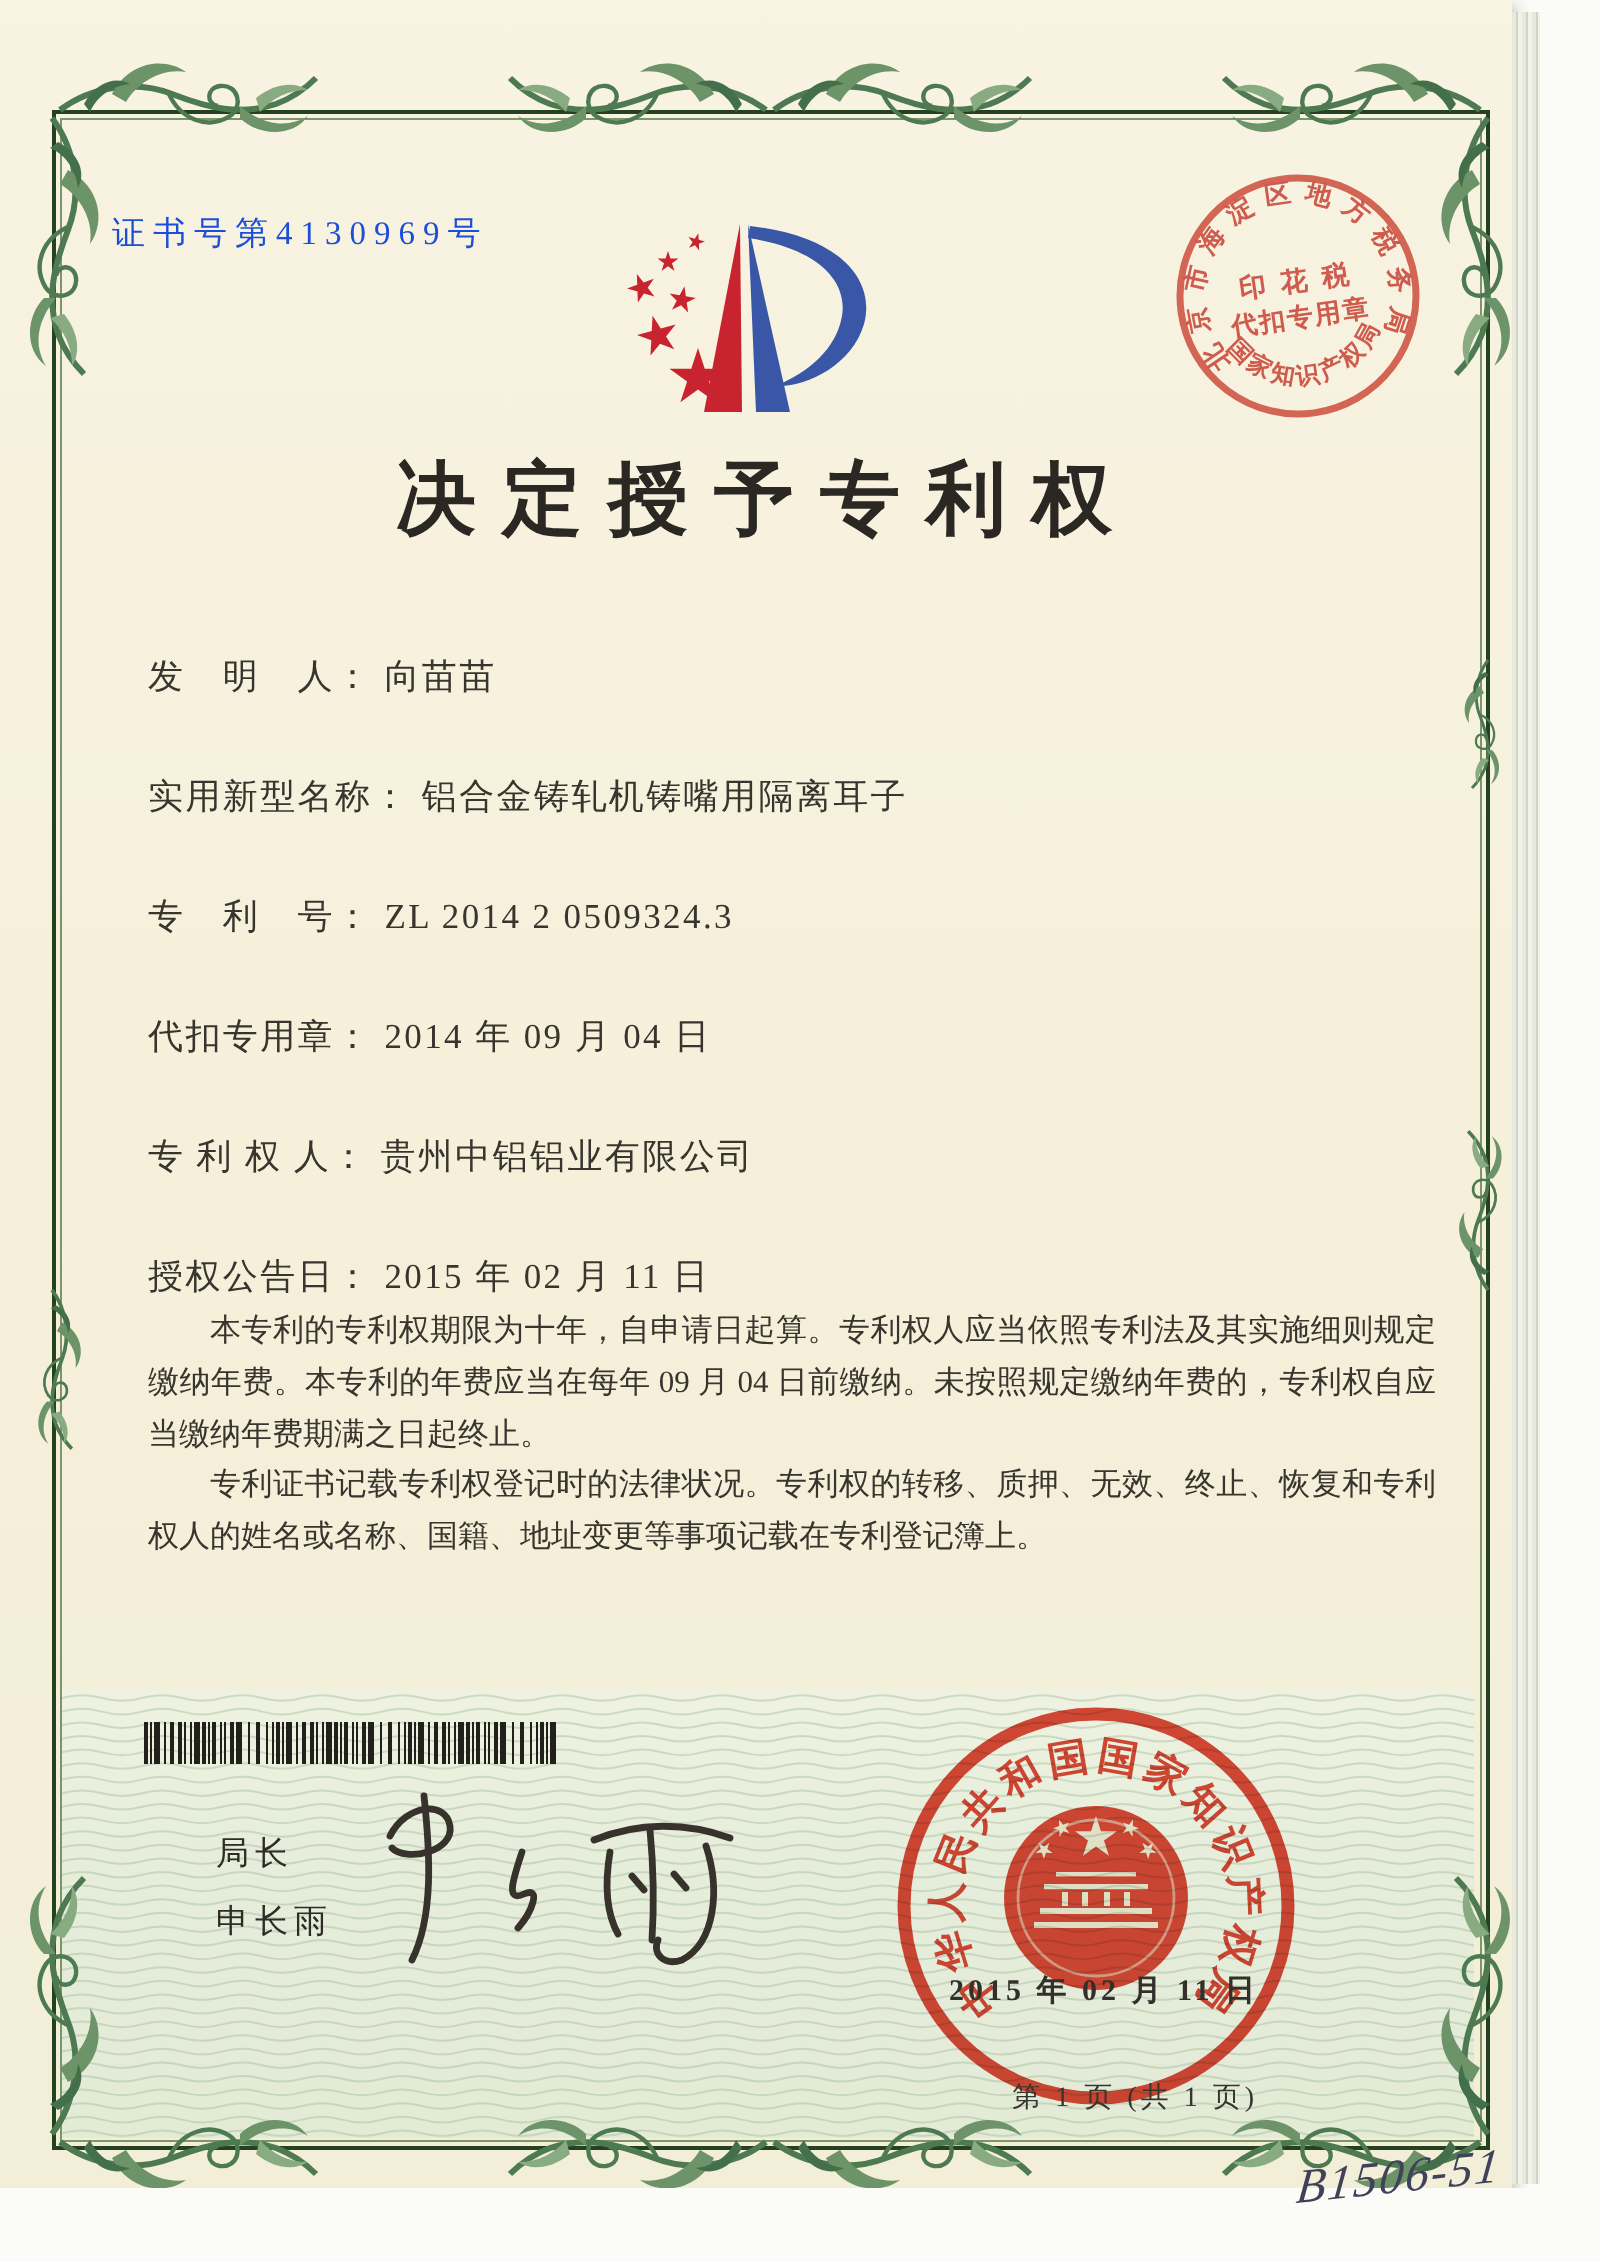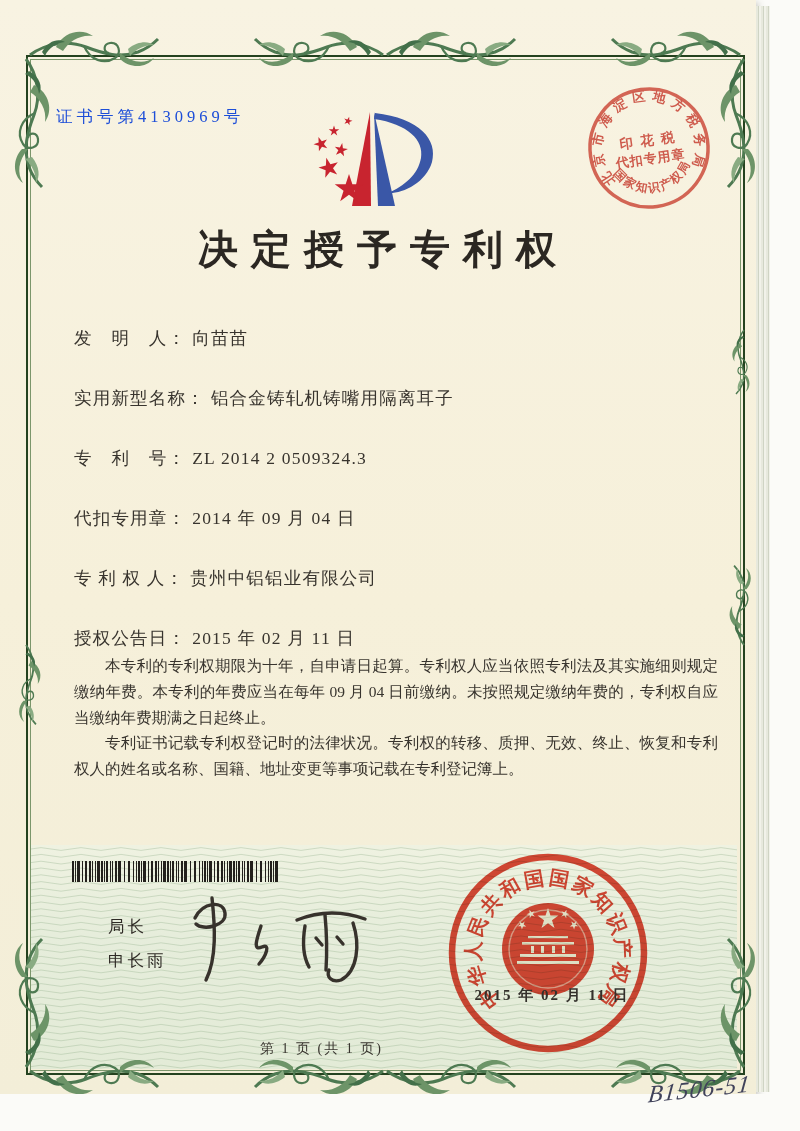--- a/index.html
+++ b/index.html
@@ -31,21 +31,21 @@
   
   .barcode{left:72px;top:861px;width:212px;height:21px;position:absolute;}
   .barcode i{position:absolute;top:0;bottom:0;background:#23201c;}
   
   .signer{left:80px;top:916px;font-size:16.5px;letter-spacing:3px;color:#2f2b26;}
   .signer div{margin-bottom:12px;margin-left:28px;}
   .signature{left:175px;top:886px;}
   
   .seal-date{left:452px;top:986px;width:200px;text-align:center;font-size:15px;
     letter-spacing:2px;color:#33302b;font-weight:600;}
-  .footer{left:26px;top:1040px;width:591px;text-align:center;font-size:14px;letter-spacing:2px;}
+  .footer{left:38px;top:1040px;width:591px;text-align:right;font-size:14px;letter-spacing:2px;}
   
   .tax-stamp{left:585px;top:84px;transform:rotate(-8deg);opacity:.88;mix-blend-mode:multiply;}
   .seal{left:443px;top:848px;opacity:.92;mix-blend-mode:multiply;}
   
   .hand-code{left:648px;top:1076px;font-style:italic;font-size:24px;color:#40425a;
     transform:rotate(-6deg) skewX(-12deg);letter-spacing:1px;}
   .bottom-strip{left:0;top:1094px;width:800px;height:37px;background:#fbfbf8;}
 </style>
 </head>
 <body>

